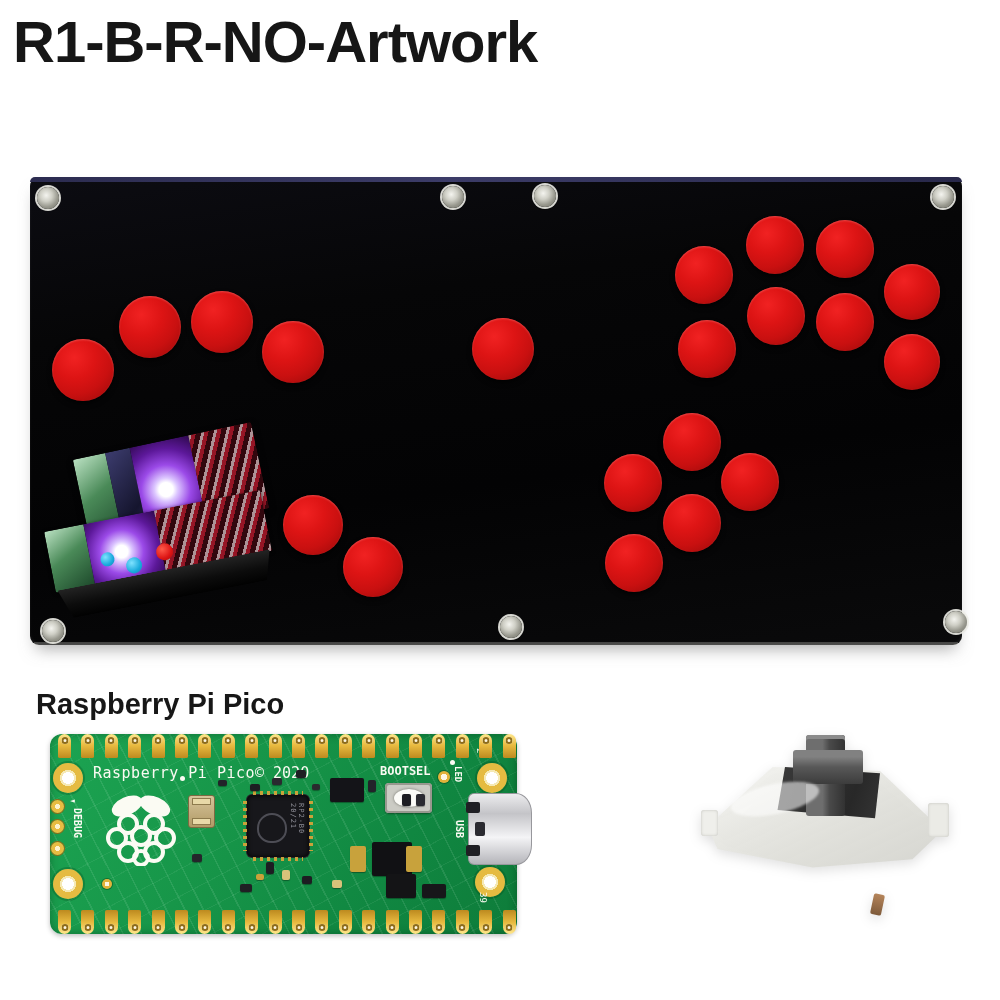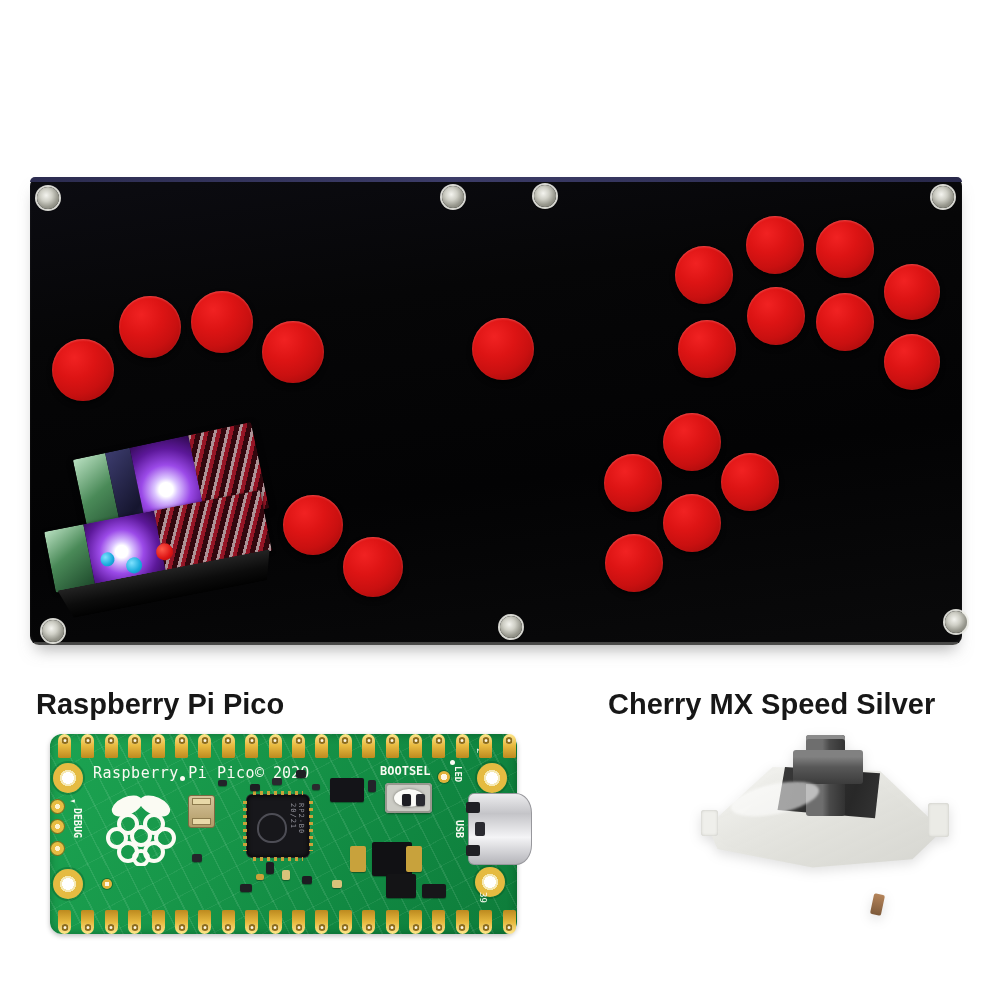--- a/index.html
+++ b/index.html
@@ -124,20 +124,21 @@
   .mx-pin{position:absolute;left:172px;top:168px;width:11px;height:21px;transform:rotate(12deg);
     background:linear-gradient(180deg,#b5845a,#7e5a3a);border-radius:2px;}
   .mx-hl{position:absolute;left:30px;top:58px;width:90px;height:30px;border-radius:50%;
     background:rgba(255,255,255,.55);transform:rotate(-12deg);filter:blur(1px);}
 </style>
 </head>
 <body>
 
 <div class="stage">
 
+  <div class="title">R1-B-R-NO-Artwork</div>
 
   <div class="panel">
     <div class="inset">
       <div class="sheet">
         <div class="seg-green"></div>
         <div class="seg-navy"></div>
         <div class="seg-purple"></div>
         <div class="seg-red"></div>
       </div>
       <div class="fbox">
@@ -176,21 +177,20 @@
       <div class="screw" style="left: 7px; top: 10px;"></div>
       <div class="screw" style="left: 412px; top: 9px;"></div>
       <div class="screw" style="left: 504px; top: 8px;"></div>
       <div class="screw" style="left: 902px; top: 9px;"></div>
       <div class="screw" style="left: 12px; top: 443px;"></div>
       <div class="screw" style="left: 470px; top: 439px;"></div>
       <div class="screw" style="left: 915px; top: 434px;"></div>
     </div>
 
   <div class="label pico-label">Raspberry Pi Pico</div>
-  <div class="label switch-label">Cherry MX Speed Silver</div>
 
   <div class="pico">
     <div class="pcb">
       <div class="hole" style="left:3px;top:29px"></div>
       <div class="hole" style="left:3px;top:135px"></div>
       <div class="hole" style="left:427px;top:29px"></div>
       <div class="hole" style="left:425px;top:133px"></div>
 
       <span class="silk silk-main">Raspberry Pi Pico</span>
       <span class="silk silk-copy">© 2020</span>

